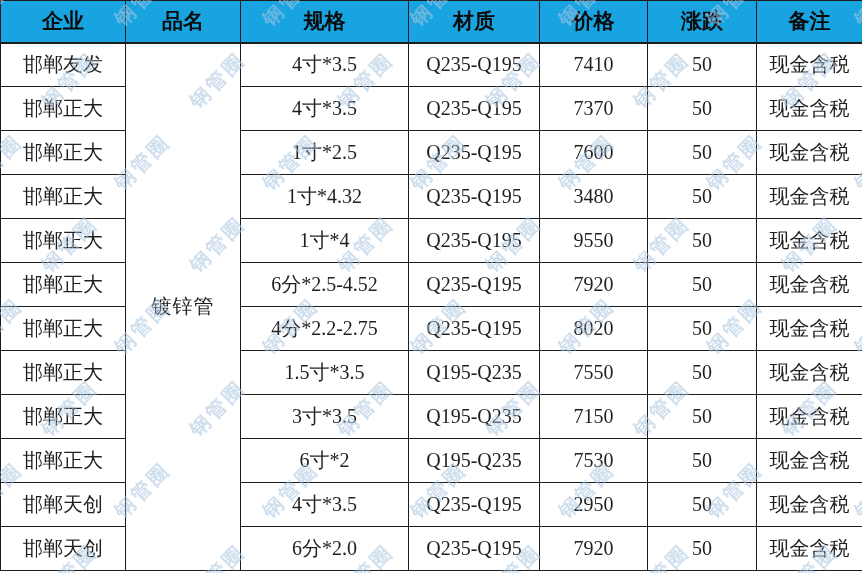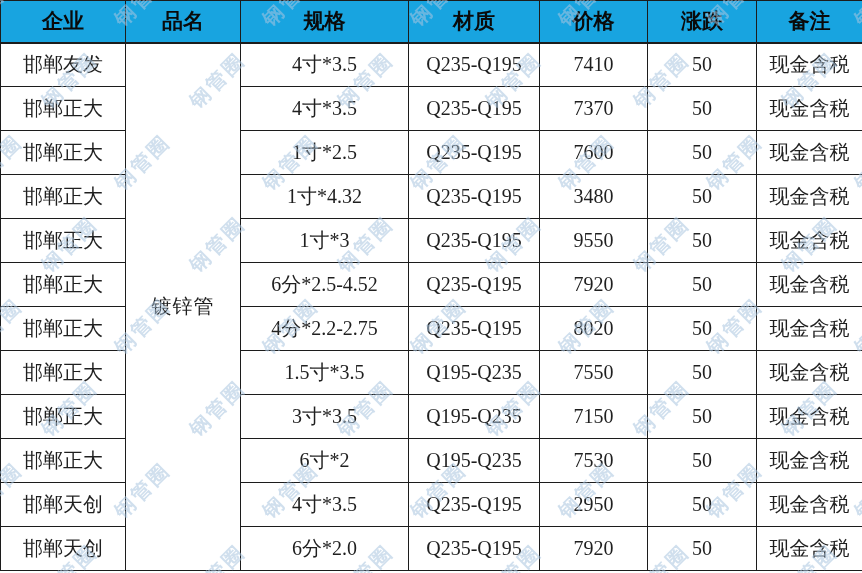--- a/index.html
+++ b/index.html
@@ -120,21 +120,21 @@
     <tr>
       <td>邯郸正大</td>
       <td>1寸*4.32</td>
       <td>Q235-Q195</td>
       <td>3480</td>
       <td>50</td>
       <td>现金含税</td>
     </tr>
     <tr>
       <td>邯郸正大</td>
-      <td>1寸*3</td>
+      <td>1寸*4</td>
       <td>Q235-Q195</td>
       <td>9550</td>
       <td>50</td>
       <td>现金含税</td>
     </tr>
     <tr>
       <td>邯郸正大</td>
       <td>6分*2.5-4.52</td>
       <td>Q235-Q195</td>
       <td>7920</td>

